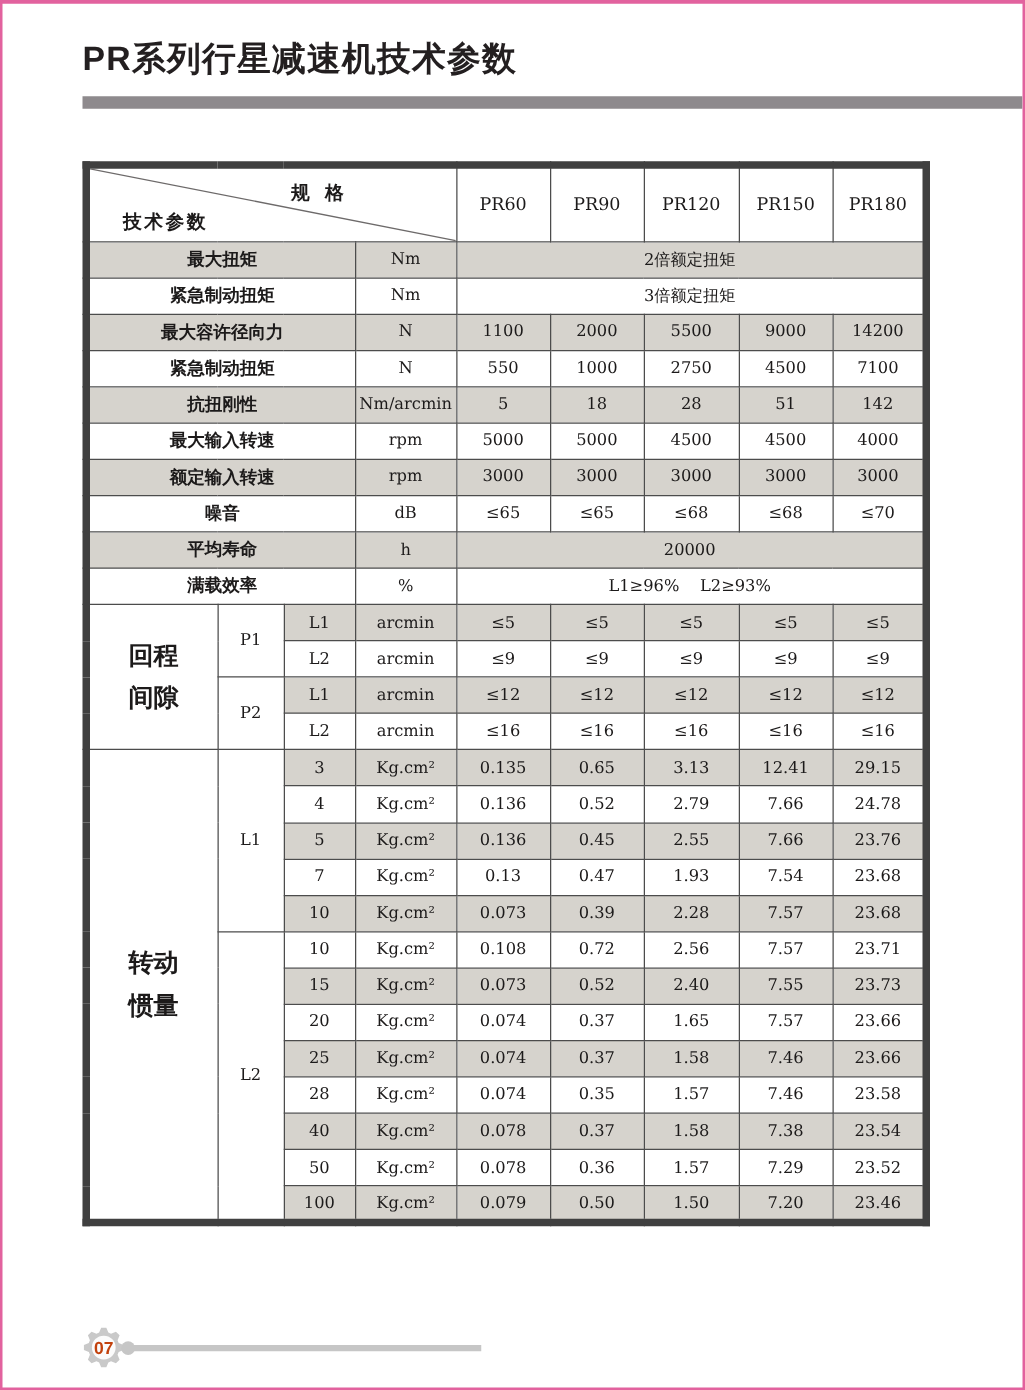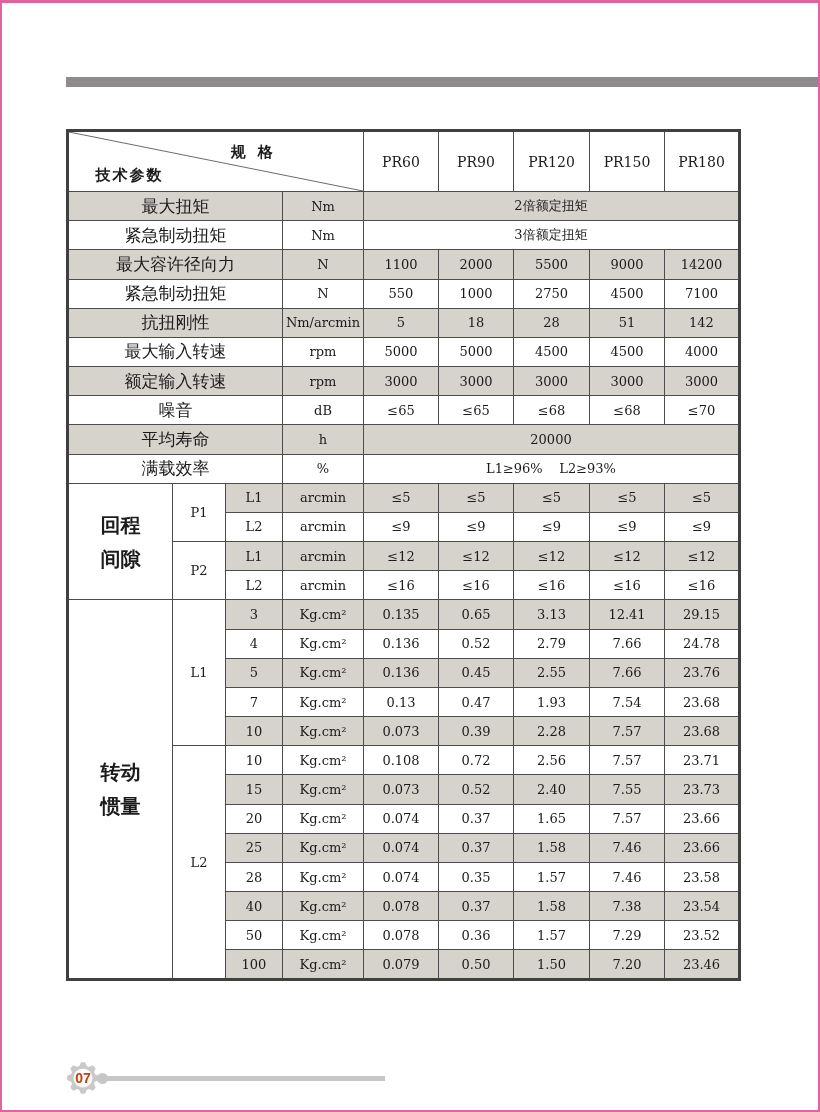--- a/index.html
+++ b/index.html
@@ -7,26 +7,26 @@
         background:#fff;border:2px solid #e2629e;border-top-width:3px;overflow:hidden;
         font-family:"Liberation Sans",sans-serif;}
   .page-title{position:absolute;left:64px;top:26px;font-size:27px;font-weight:bold;
         color:#231f20;letter-spacing:1px;}
   .title-bar{position:absolute;left:64px;right:0;top:74px;height:10px;background:#8e8a8d;}
 
   table.spec{position:absolute;left:64px;top:126px;width:672px;height:852px;
         border-collapse:collapse;table-layout:fixed;}
   table.spec td,table.spec th{border:1px solid #4c4c4c;padding:0;text-align:center;
         vertical-align:middle;overflow:hidden;color:#1c1a1a;}
-  table.spec{border:3px solid #404040;}
+  table.spec{border:6px solid #404040;}
   tr.shaded td{background:#d6d3cd;}
   td.side{background:#ffffff !important;}
   .header-row{height:61px;}
   tbody tr{height:29px;}
-  .lbl{font-family:"Liberation Sans",sans-serif;font-weight:400;font-size:17px;}
+  .lbl{font-family:"Liberation Sans",sans-serif;font-weight:700;font-size:14px;}
   .unit,.val,.stage,.ratio,.group{font-family:"DejaVu Serif",serif;font-size:13px;}
   th.colhead{font-family:"DejaVu Serif",serif;font-size:14px;font-weight:normal;}
   .merged{white-space:pre;margin-top:12px;}
   td.section{font-family:"Liberation Sans",sans-serif;font-weight:600;font-size:20px;
         white-space:pre-line;line-height:1.7;}
   .corner{position:relative;background:#fff;}
   .corner svg.diag{position:absolute;left:0;top:0;width:100%;height:100%;display:block;}
   .corner-top{position:absolute;left:55%;top:18%;font-weight:700;font-size:15px;letter-spacing:4px;}
   .corner-bottom{position:absolute;left:9%;bottom:10%;font-weight:700;font-size:15px;letter-spacing:2px;}
 
@@ -36,20 +36,21 @@
         align-items:center;justify-content:center;font-size:14px;font-weight:600;color:#c2410c;
         font-family:"Liberation Sans",sans-serif;}
   .footer-dot{position:absolute;left:95px;top:1070px;width:11px;height:11px;border-radius:50%;
         background:#c6c6c6;}
   .footer-rule{position:absolute;left:104px;top:1073px;width:279px;height:5px;background:#c6c6c6;}
 </style>
 </head>
 <body>
 
 <div class="page">
+  <div class="page-title">PR系列行星减速机技术参数</div>
   <div class="title-bar"></div>
 
   <table class="spec">
     <colgroup>
       <col style="width:105px">
         <col style="width:53px">
         <col style="width:57px">
         <col style="width:81px">
       <col style="width:75px">
         <col style="width:75px">

